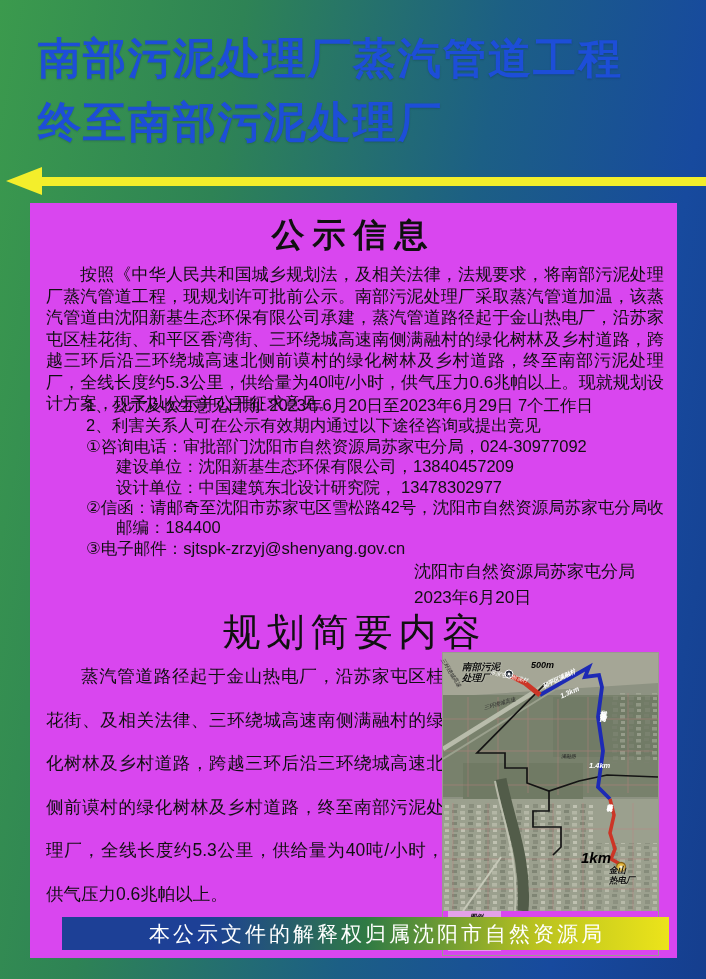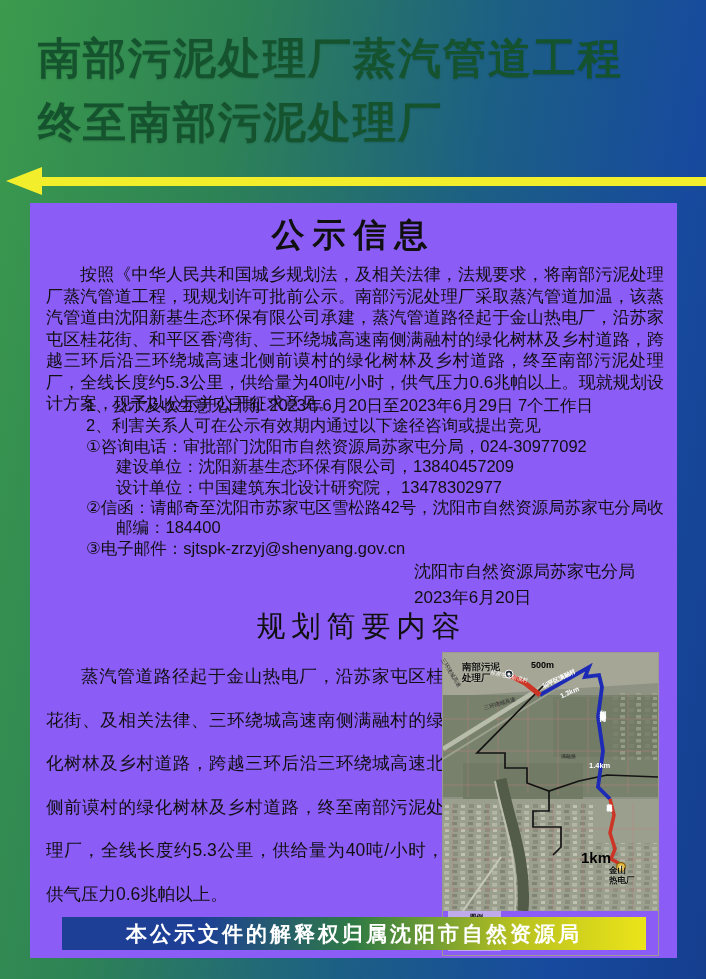--- a/index.html
+++ b/index.html
@@ -2,44 +2,44 @@
 <html><head>
 <meta charset="utf-8">
 <style>
   html,body{margin:0;padding:0;}
   body{
     width:706px;height:979px;position:relative;overflow:hidden;
     font-family:"Liberation Sans","DejaVu Sans",sans-serif;
     background:linear-gradient(100deg,#3b9a4d 0%,#2e8355 28%,#1c5f85 58%,#174a9e 82%,#153e8e 100%);
   }
   
-  .header{position:absolute;top:26px;left:38px;right:20px;color:#14532d;}
+  .header{position:absolute;top:26px;left:38px;right:20px;color:#1d4ed8;}
   .header .t-line{font-size:43px;font-weight:bold;line-height:64px;letter-spacing:2px;
     text-shadow:0 1px 2px rgba(0,0,0,.15);white-space:nowrap;}
   
   .arrow{position:absolute;top:166px;left:0;width:706px;height:30px;}
   .arrow .shaft{position:absolute;left:30px;right:0;top:11px;height:9px;background:#f3ee2b;}
   .arrow .head{position:absolute;left:6px;top:1px;width:0;height:0;
     border-top:14px solid transparent;border-bottom:14px solid transparent;border-right:36px solid #f3ee2b;}
   
-  .sheet{position:absolute;left:30px;top:203px;width:647px;height:755px;background:#8b5cf6;color:#101010;}
+  .sheet{position:absolute;left:30px;top:203px;width:647px;height:755px;background:#d946ef;color:#101010;}
   .h-gongshi{position:absolute;top:10px;left:0;width:100%;text-align:center;
     font-size:33px;font-weight:bold;letter-spacing:8px;}
   .para1{position:absolute;top:61px;left:16px;right:13px;font-size:17px;line-height:21.5px;
     text-align:justify;text-indent:2em;}
   .list{position:absolute;top:192px;left:16px;right:12px;font-size:16.5px;line-height:20.4px;}
   .item{padding-left:40px;}
   .item.sub{padding-left:70px;}
   .sign{position:absolute;top:356px;right:42px;text-align:left;font-size:17px;line-height:26px;}
-  .h-plan{position:absolute;top:404px;left:8px;width:100%;text-align:center;
-    font-size:29px;font-weight:normal;letter-spacing:6px;}
+  .h-plan{position:absolute;top:404px;left:1px;width:100%;text-align:center;
+    font-size:38px;font-weight:normal;letter-spacing:6px;}
   .plan-text{position:absolute;top:452px;left:16px;width:398px;font-size:17.5px;
     line-height:43.5px;text-indent:2em;text-align:justify;}
   
-  .map{position:absolute;top:450px;left:413px;width:215px;height:302px;outline:1px solid #9a9a90;}
+  .map{position:absolute;top:450px;left:413px;width:215px;height:302px;outline:1px solid #9a9a90;font-style:italic;}
   .map svg{position:absolute;top:0;left:0;}
   .mlab{position:absolute;white-space:nowrap;}
   .m-plant{top:8px;left:19px;font-size:9.5px;font-weight:bold;color:#0c0c0c;line-height:11px;
     text-shadow:0 0 2px #cfd2c4;}
   .m-500m{top:7px;left:88px;font-size:9px;font-weight:bold;color:#000;}
   .m-seg1{top:16px;left:48px;font-size:5.5px;color:#fff;transform:rotate(13deg);transform-origin:left top;}
   .m-ring1{top:4px;left:2px;font-size:5.5px;color:#2a2a2a;transform:rotate(58deg);transform-origin:left top;}
   .m-ring2{top:52px;left:40px;font-size:5.5px;color:#2a2a2a;transform:rotate(-16deg);transform-origin:left top;}
   .m-manrong{top:30px;left:98px;font-size:6px;font-weight:bold;color:#fff;transform:rotate(-26deg);transform-origin:left top;}
   .m-13km{top:40px;left:116px;font-size:7px;font-weight:bold;color:#fff;transform:rotate(-24deg);transform-origin:left top;}
@@ -55,22 +55,22 @@
   .m-legend{position:absolute;left:5px;bottom:4px;background:rgba(235,236,225,.55);
     padding:2px 4px;font-size:6px;color:#111;}
   .m-legend .lg-title{font-size:6.5px;font-weight:bold;margin-left:18px;}
   .lg-row{display:flex;align-items:center;height:9px;}
   .lg-swatch{display:inline-block;width:17px;margin-right:4px;}
   .lg-red{height:3px;background:#cc3526;}
   .lg-blue{height:3px;background:#1d2ab5;}
   .lg-black{height:1.5px;background:#141414;}
   
   .footer{position:absolute;left:32px;bottom:8px;width:584px;height:33px;line-height:33px;
-    text-align:center;color:#fff;font-size:21px;font-weight:bold;letter-spacing:3px;
-    background:linear-gradient(90deg,#1d4096 0%,#1d4096 24%,#2f7a44 50%,#b9c21f 78%,#ece41a 100%);}
+    text-align:center;color:#fff;font-size:21px;font-weight:normal;letter-spacing:3px;
+    background:linear-gradient(90deg,#1d4096 0%,#1d4096 24%,#2f7a44 50%,#b9c21f 78%,#ece41a 100%);padding-left:23px;}
 </style>
 </head>
 <body>
 
 <div class="header">
   <div class="t-line">南部污泥处理厂蒸汽管道工程</div>
   <div class="t-line">终至南部污泥处理厂</div>
 </div>
 
 <div class="arrow">

